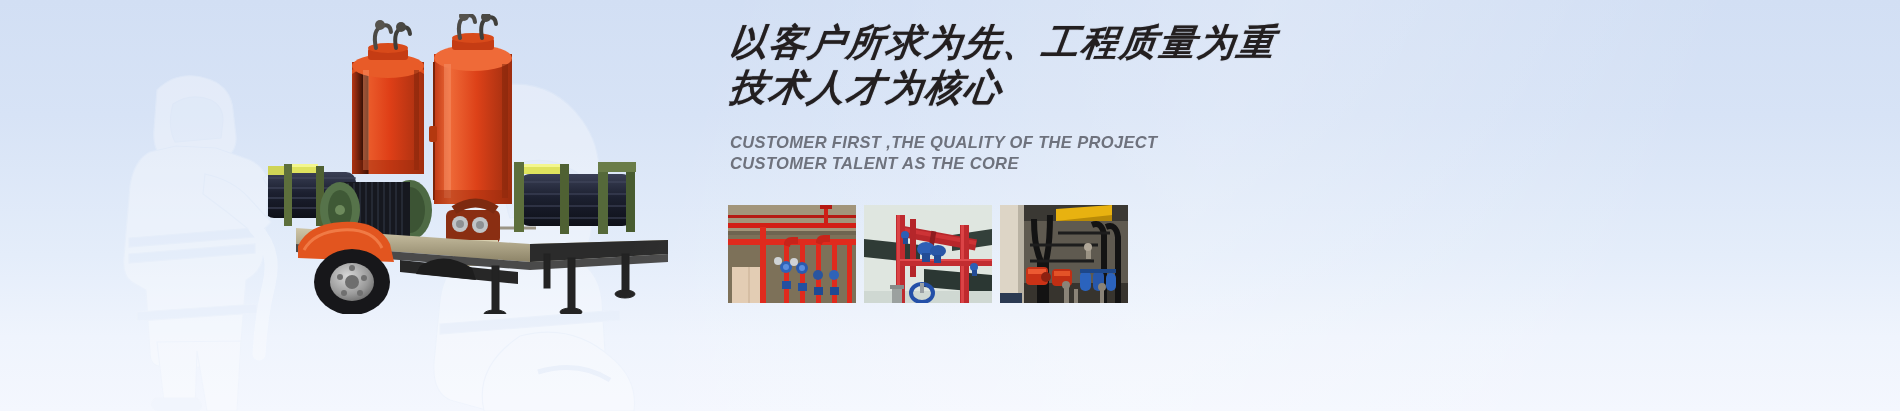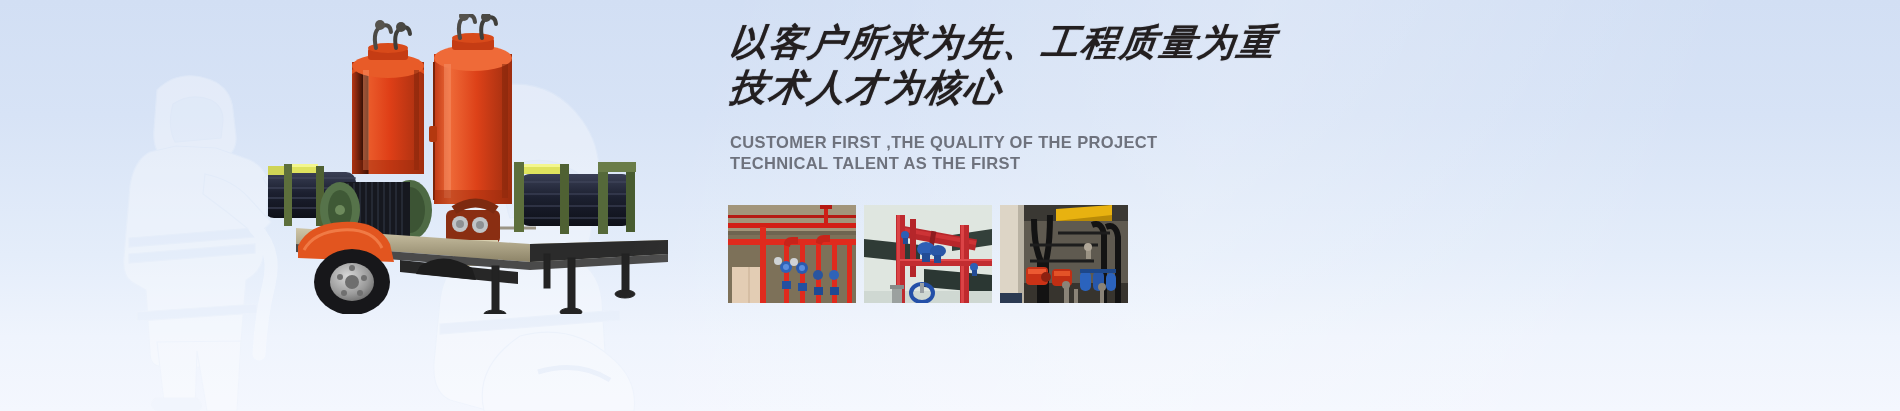--- a/index.html
+++ b/index.html
@@ -54,20 +54,21 @@
 
   #en-block{ margin-top:22px; margin-left:2px; }
   .en-line{
     color:#6e727d;
     font-family:"Liberation Sans", sans-serif;
     font-size:16.5px;
     font-weight:700;
     letter-spacing:.35px;
     line-height:21px;
     white-space:nowrap;
+    font-style:italic;
   }
 
   
   #thumbs{
     position:absolute; left:728px; top:205px;
     display:flex; gap:8px;
   }
   .thumb{
     width:128px; height:98px;
     overflow:hidden; position:relative;
@@ -289,21 +290,21 @@
   </div>
 
   <div class="sheen"></div>
 
   <div id="copy">
     <div class="cn-line cn-1">以客户所求为先、工程质量为重</div>
     <div class="cn-line cn-2">技术人才为核心</div>
 
     <div id="en-block">
       <div class="en-line">CUSTOMER FIRST ,THE QUALITY OF THE PROJECT</div>
-      <div class="en-line">TECHNICAL TALENT AS THE FIRST</div>
+      <div class="en-line">CUSTOMER TALENT AS THE CORE</div>
     </div>
   </div>
 
   <div id="thumbs">
 
     <div class="thumb">
       <svg viewBox="0 0 128 98" preserveAspectRatio="none" aria-hidden="true">
         <rect width="128" height="98" fill="#8d8065"></rect>
         <rect x="0" y="0" width="128" height="30" fill="#a2957a"></rect>
         <rect x="0" y="26" width="128" height="6" fill="#6f6450"></rect>

